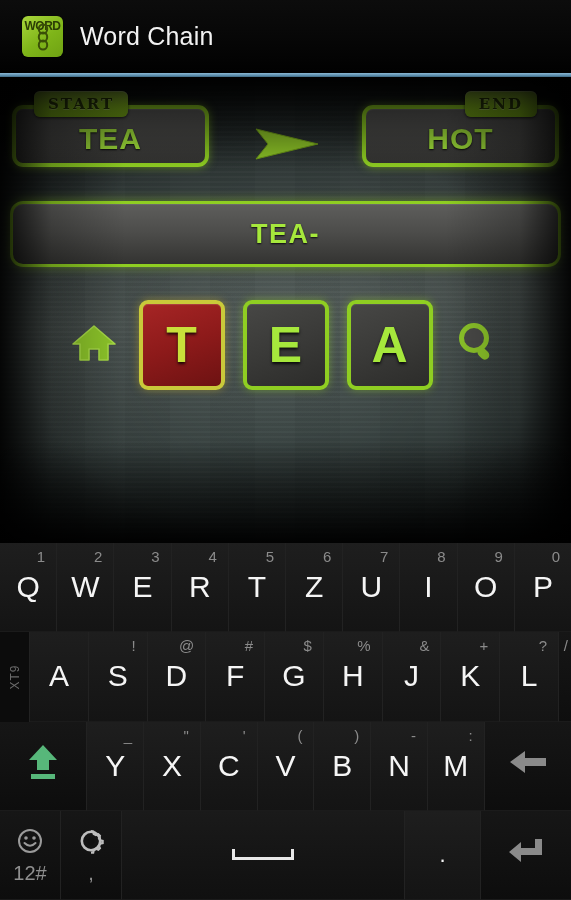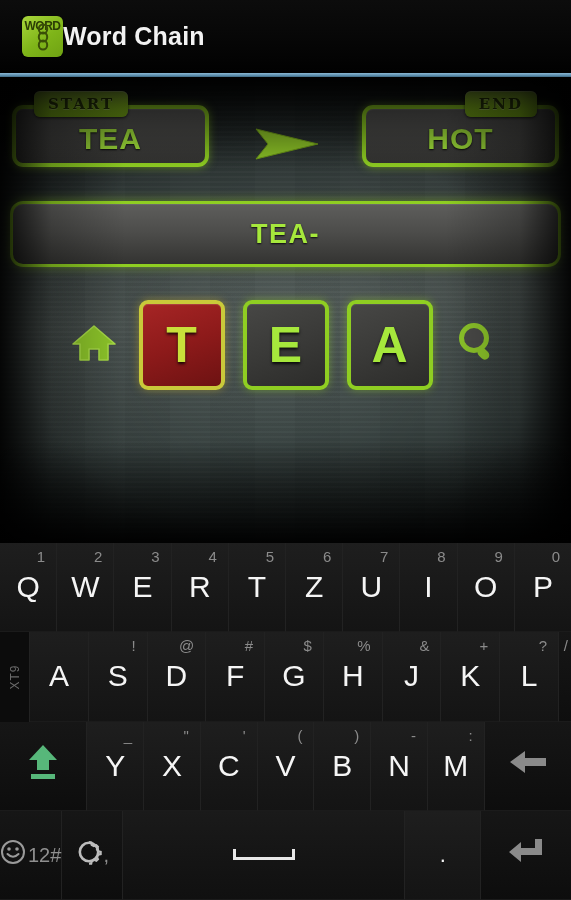--- a/index.html
+++ b/index.html
@@ -25,21 +25,21 @@
     display:flex; align-items:center; justify-content:center;
   }
   .logo-word {
     position:absolute; top:3px; left:0; width:100%;
     text-align:center; font-size:12px; font-weight:bold;
     letter-spacing:-.5px; color:#2c3d05;
     font-family:"Liberation Sans", sans-serif;
   }
   .logo-chain { position:absolute; top:7px; left:50%; transform:translateX(-50%); }
   .header-title {
-    color:#f2f2f2; font-size:25px; font-weight:bold;
+    margin-left:17px; color:#f2f2f2; font-size:25px; font-weight:normal;
     letter-spacing:.2px;
   }
   .header-rule {
     position:absolute; left:0; top:73px; width:571px; height:4px;
     background:linear-gradient(180deg,#8ab8d4 0%,#5d8fae 60%,#3f6880 100%);
   }
 
   
   .board {
     position:absolute; left:0; top:77px; width:571px; height:466px;
@@ -155,21 +155,21 @@
     flex:0 0 30px; background:#0c0c0c; border-right:1px solid #222;
     display:flex; align-items:center; justify-content:center;
   }
   .xt9-label {
     color:#6b6b6b; font-size:12px; letter-spacing:1px;
     transform:rotate(-90deg); white-space:nowrap;
   }
   .key.shift  { flex:1.55 1 0; background:linear-gradient(180deg,#161616 0%,#0d0d0d 100%); }
   .key.bksp   { flex:1.55 1 0; background:linear-gradient(180deg,#161616 0%,#0d0d0d 100%); }
   .key.fn {
-    flex:1 1 0; flex-direction:row; gap:2px;
+    flex:1 1 0; flex-direction:column; gap:2px;
     background:linear-gradient(180deg,#161616 0%,#0d0d0d 100%);
   }
   .key.fn .sub { font-size:20px; color:#8f8f8f; line-height:1; }
   .key.fn .sub.dim { color:#6a6a6a; }
   .key.space  { flex:4.7 1 0; background:linear-gradient(180deg,#1a1a1a 0%,#101010 100%); }
   .key.period { flex:1.25 1 0; font-size:22px; }
   .key.enter  { flex:1.5 1 0; background:linear-gradient(180deg,#161616 0%,#0d0d0d 100%); }
   .space-mark { width:62px; height:11px; border:3px solid #e8e8e8; border-top:none; }
 </style>
 </head>

